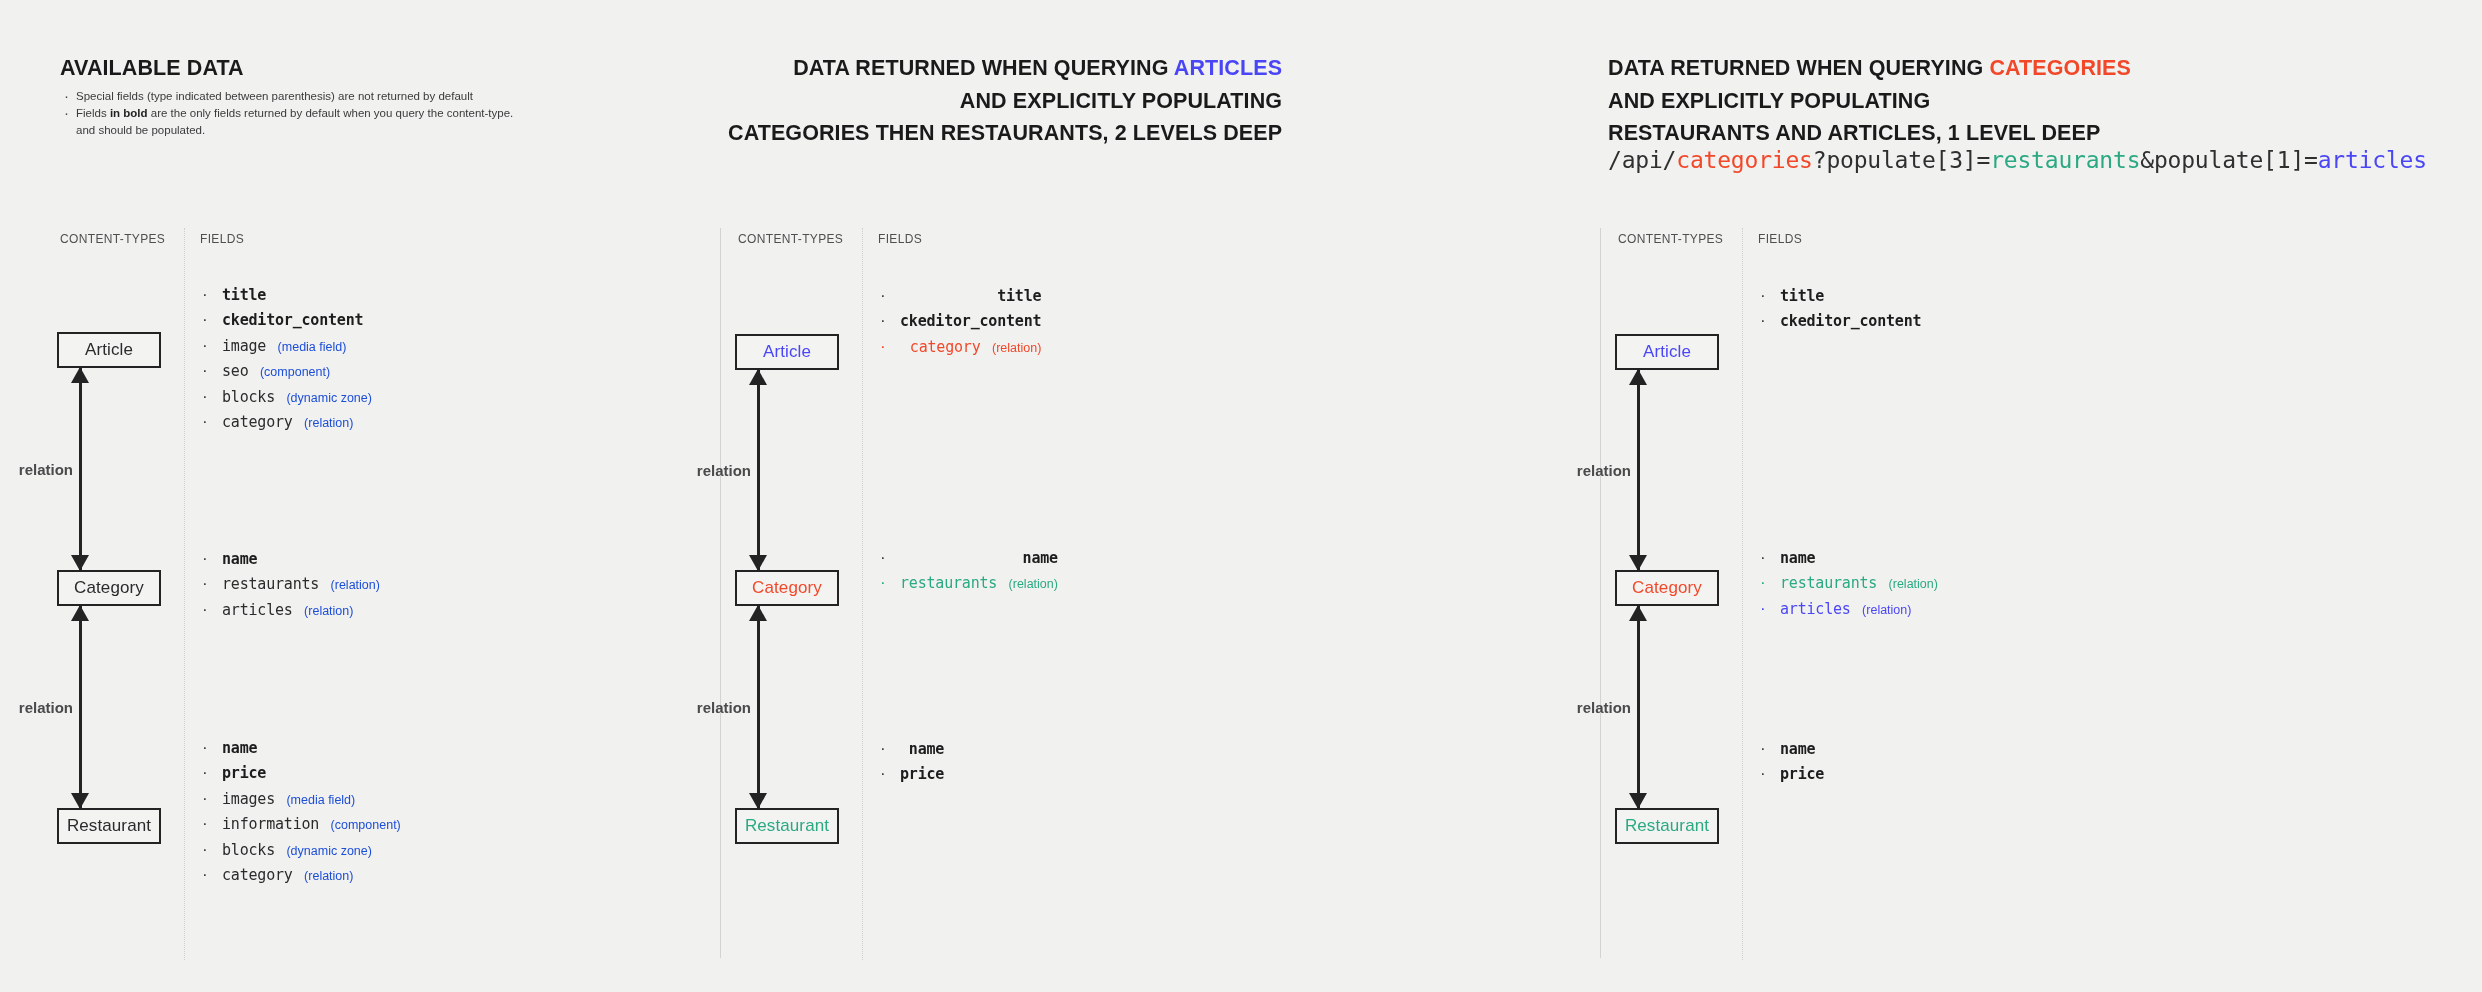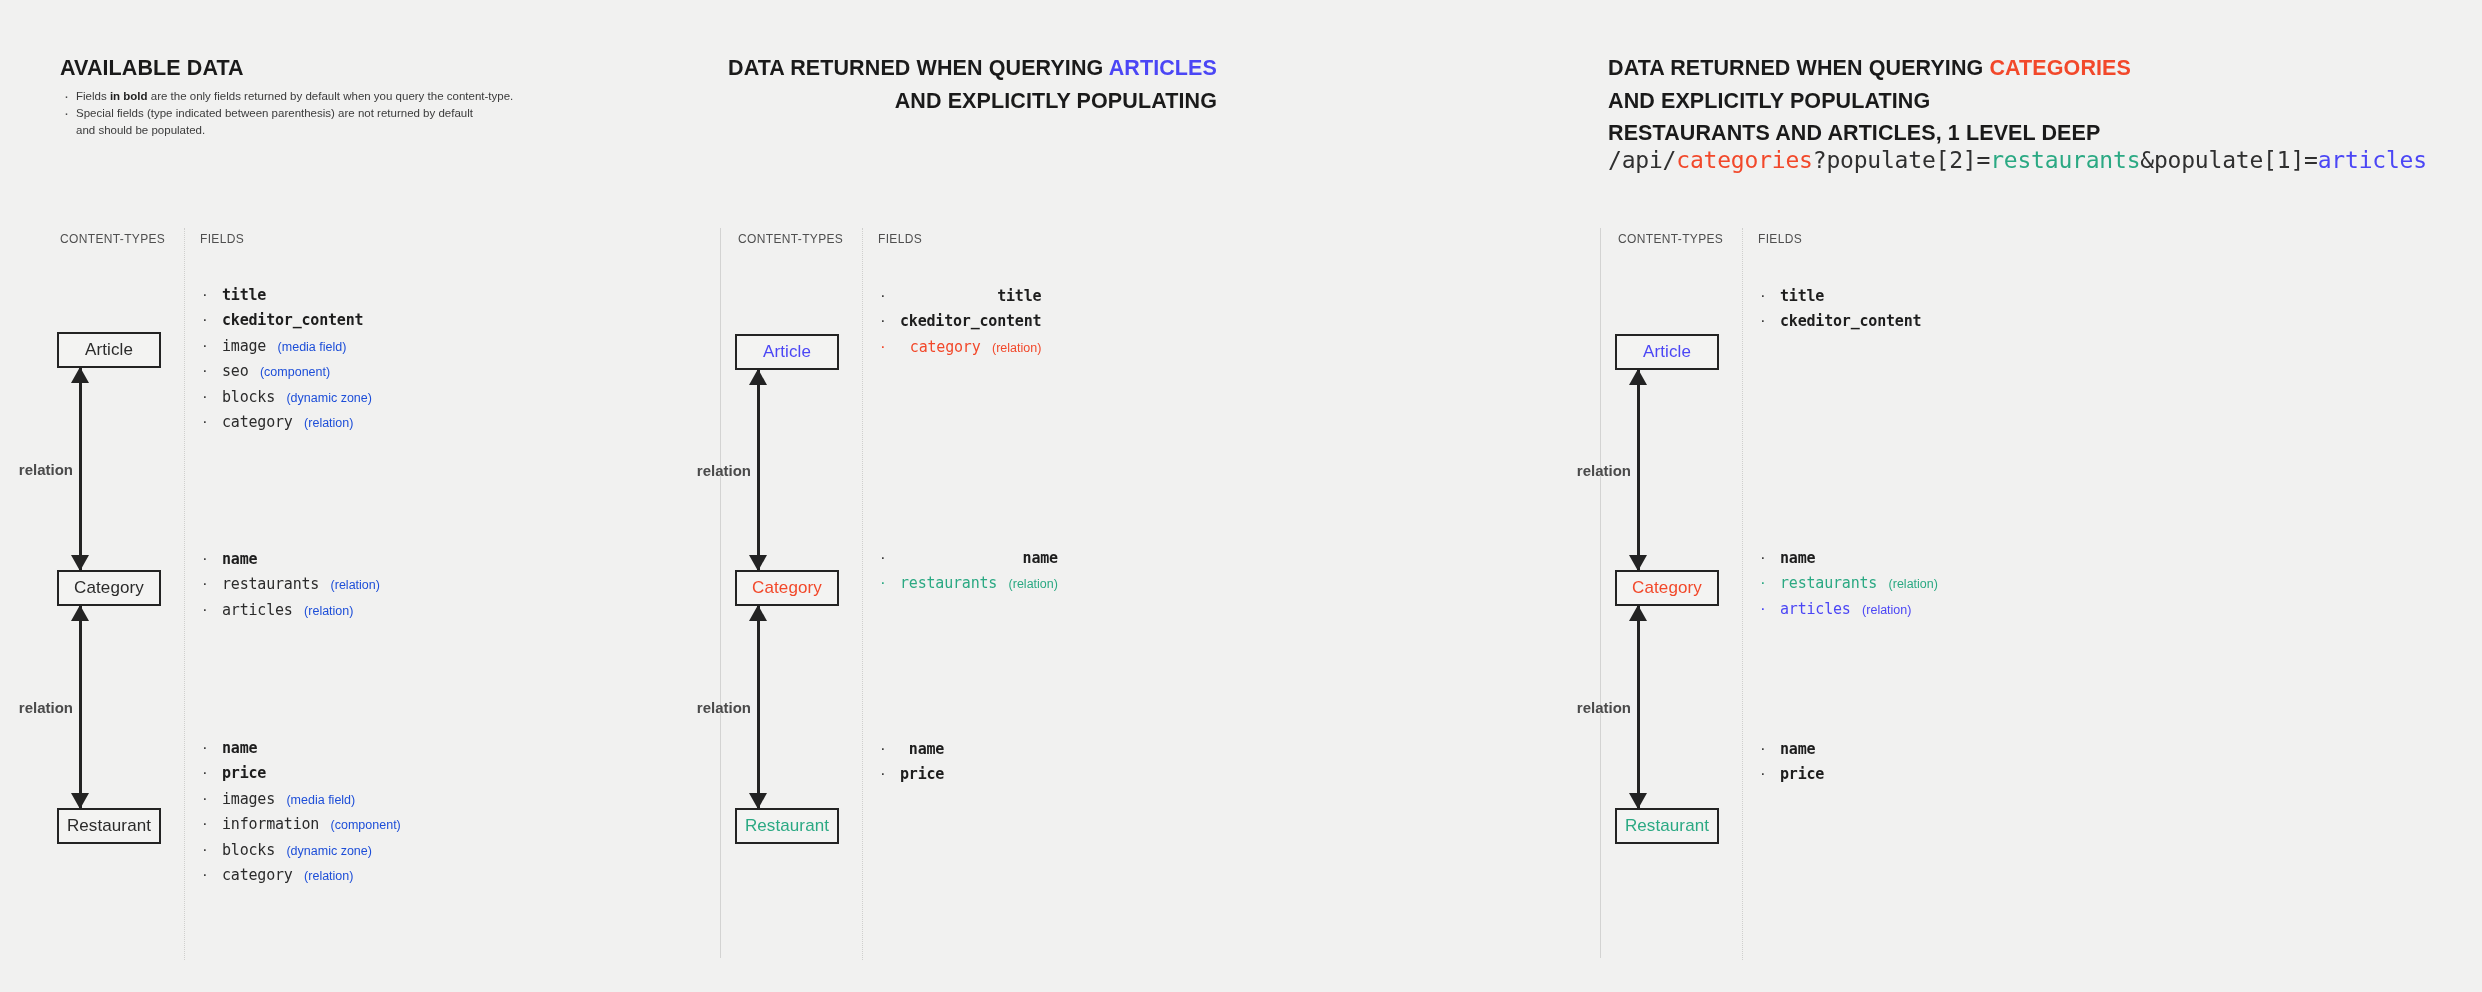--- a/index.html
+++ b/index.html
@@ -278,24 +278,24 @@
 <div class="board">
 
   <section class="panel" id="panel-0">
 
     <h1 class="heading">
       <span>AVAILABLE DATA</span>
     </h1>
 
     <div class="intro">
       <div class="intro-line has-dot">
+        <span>Special fields (type indicated between parenthesis) are not returned by default</span>
+      </div>
+      <div class="intro-line has-dot">
         <span>Fields </span><b>in bold</b><span> are the only fields returned by default when you query the content-type.</span>
-      </div>
-      <div class="intro-line has-dot">
-        <span>Special fields (type indicated between parenthesis) are not returned by default</span>
       </div>
       <div class="intro-line">
         <span>and should be populated.</span>
       </div>
     </div>
 
     <div class="col-label ct">CONTENT-TYPES</div>
     <div class="col-label fl">FIELDS</div>
     <div class="dotted-rule"></div>
 
@@ -387,20 +387,21 @@
       </div>
     </div>
   </section>
 
   <section class="panel" id="panel-1">
     <div class="panel-rule"></div>
 
     <h1 class="heading">
       <span><span>DATA RETURNED WHEN QUERYING </span><span class="accent-blue">ARTICLES</span></span><br>
       <span>AND EXPLICITLY POPULATING</span><br>
+      <span>CATEGORIES THEN RESTAURANTS, 2 LEVELS DEEP</span>
     </h1>
 
 
     <div class="col-label ct">CONTENT-TYPES</div>
     <div class="col-label fl">FIELDS</div>
     <div class="dotted-rule"></div>
 
     <div class="chain">
       <div class="ct-box row-article c-blue">
         <span>Article</span>
@@ -461,21 +462,21 @@
   <section class="panel" id="panel-2">
     <div class="panel-rule"></div>
 
     <h1 class="heading">
       <span><span>DATA RETURNED WHEN QUERYING </span><span class="accent-red">CATEGORIES</span></span><br>
       <span>AND EXPLICITLY POPULATING</span><br>
       <span>RESTAURANTS AND ARTICLES, 1 LEVEL DEEP</span>
     </h1>
 
     <div class="query">
-      <span>/api/</span><span class="q-red">categories</span><span>?populate[2]=</span><span class="q-teal">restaurants</span><span>&amp;populate[1]=</span><span class="q-blue">articles</span>
+      <span>/api/</span><span class="q-red">categories</span><span>?populate[3]=</span><span class="q-teal">restaurants</span><span>&amp;populate[1]=</span><span class="q-blue">articles</span>
     </div>
 
     <div class="col-label ct">CONTENT-TYPES</div>
     <div class="col-label fl">FIELDS</div>
     <div class="dotted-rule"></div>
 
     <div class="chain">
       <div class="ct-box row-article c-blue">
         <span>Article</span>
       </div>

